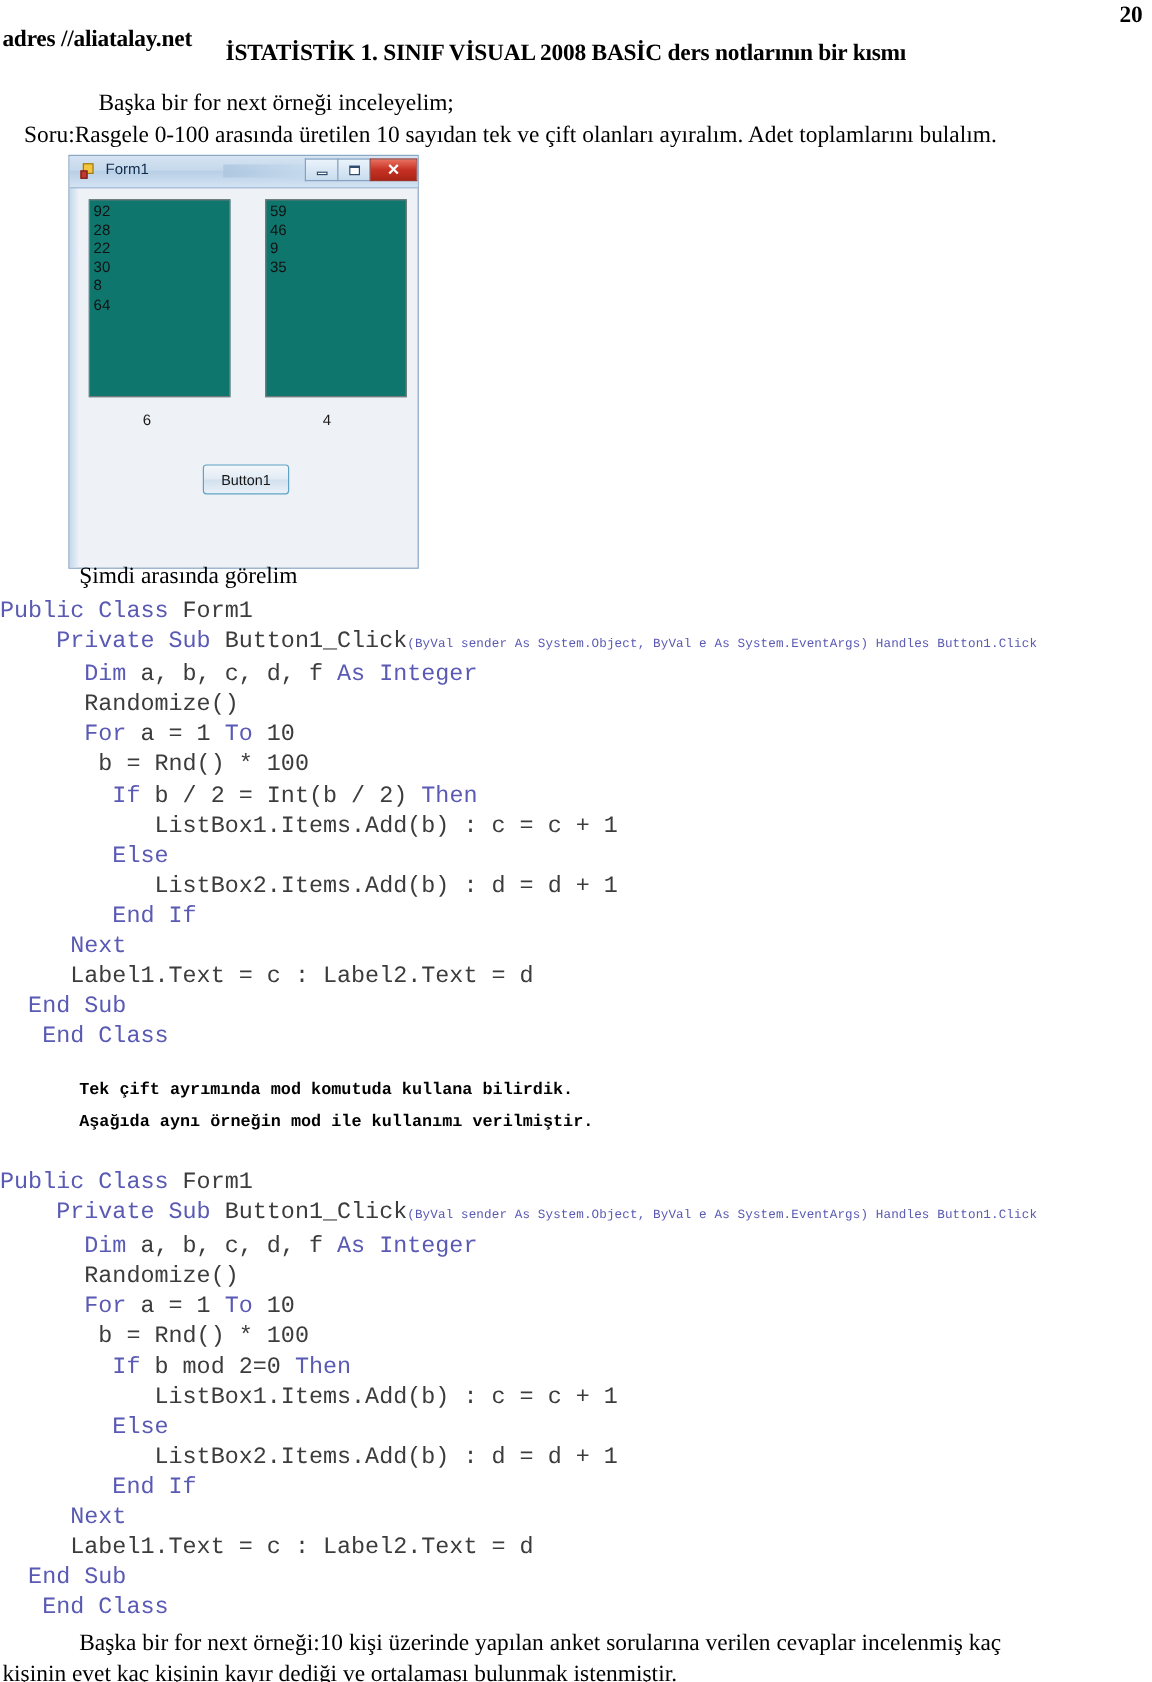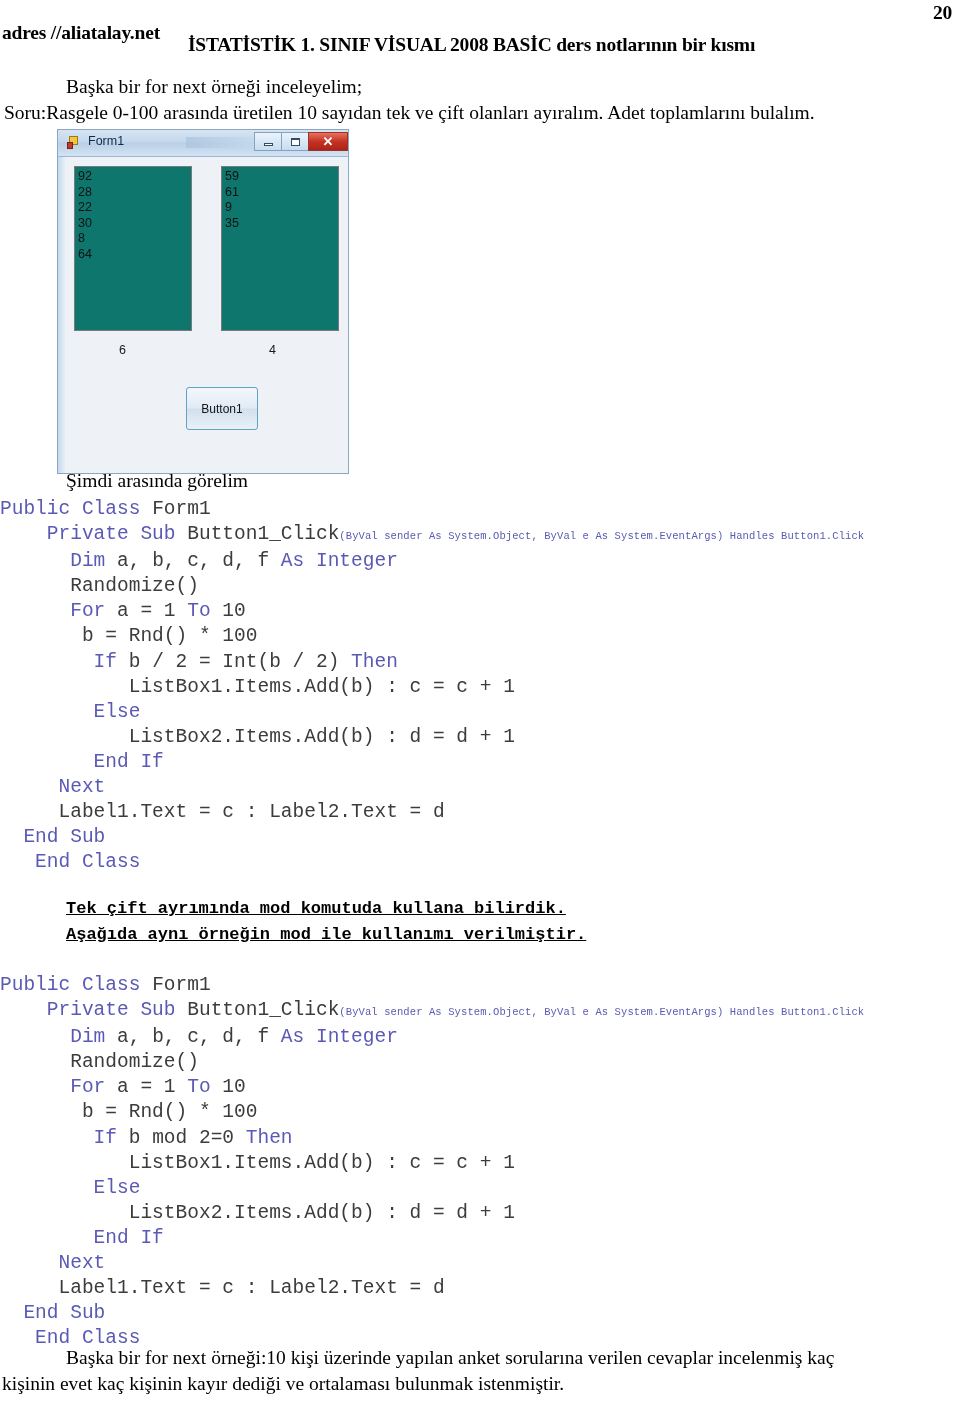--- a/index.html
+++ b/index.html
@@ -43,21 +43,21 @@
     position: absolute;
     right: 8px;
     top: 0;
     font-weight: bold;
     font-size: 19.5px;
   }
 
   
   .intro {
     position: absolute;
-    left: 0;
+    left: 16px;
     top: 74px;
     width: 780px;
     font-family: "Liberation Serif", serif;
     font-size: 19.5px;
     line-height: 26px;
     white-space: nowrap;
   }
   .intro-line1 { padding-left: 66px; }
   .intro-line2 { padding-left: 4px; }
 
@@ -187,32 +187,31 @@
     position: absolute;
     font-family: "Liberation Sans", sans-serif;
     font-size: 12.5px;
     color: #1a1a1a;
   }
   #label1 { left: 61px; top: 213px; }
   #label2 { left: 211px; top: 213px; }
   .form-button {
     position: absolute;
     left: 111px; top: 257px;
-    width: 72px; height: 43px;
+    width: 72px; height: 25px;
     background: linear-gradient(to bottom,#f3f7fb 0%,#e2ebf4 48%,#d2e0ee 52%,#e9f1f8 100%);
     border: 1px solid #5fa4c4;
     border-radius: 3px;
     box-sizing: border-box;
     font-family: "Liberation Sans", sans-serif;
     font-size: 12px;
     color: #151515;
     display: flex;
     align-items: center;
     justify-content: center;
-    margin-left: 17px;
   }
 
   
   .simdi {
     position: absolute;
     left: 66px;
     top: 470px;
     font-family: "Liberation Serif", serif;
     font-size: 19.5px;
     white-space: nowrap;
@@ -236,38 +235,37 @@
     color: #5a5ab4;
     letter-spacing: 0.1px;
   }
 
   .note {
     position: absolute;
     left: 66px;
     top: 896px;
     font-family: "Liberation Mono", monospace;
     font-weight: bold;
-    font-size: 17px;
+    font-size: 14px;
     line-height: 26px;
     color: #000;
     white-space: pre;
-    text-decoration: underline;
   }
 
   .outro {
     position: absolute;
     left: 0;
     top: 1345px;
     width: 960px;
     font-family: "Liberation Serif", serif;
     font-size: 19.5px;
     line-height: 26px;
     white-space: nowrap;
   }
-  .outro-line1 { padding-left: 66px; }
+  .outro-line1 { padding-left: 66px; margin-top: 12px; }
   .outro-line2 { padding-left: 2px; }
 </style>
 </head>
 <body>
 
 <div class="page-header">
   <span class="hdr-site">adres //aliatalay.net</span>
   <span class="hdr-title">İSTATİSTİK 1. SINIF VİSUAL 2008 BASİC ders notlarının bir kısmı</span>
   <span class="hdr-pageno">20</span>
 </div>
@@ -297,21 +295,21 @@
   <div class="listbox" id="listbox1">
       <div class="lb-item">92</div>
       <div class="lb-item">28</div>
       <div class="lb-item">22</div>
       <div class="lb-item">30</div>
       <div class="lb-item">8</div>
       <div class="lb-item">64</div>
     </div>
   <div class="listbox" id="listbox2">
       <div class="lb-item">59</div>
-      <div class="lb-item">61</div>
+      <div class="lb-item">46</div>
       <div class="lb-item">9</div>
       <div class="lb-item">35</div>
     </div>
 
   <div class="form-label" id="label1">6</div>
   <div class="form-label" id="label2">4</div>
 
   <div class="form-button">Button1</div>
 </div>
 

